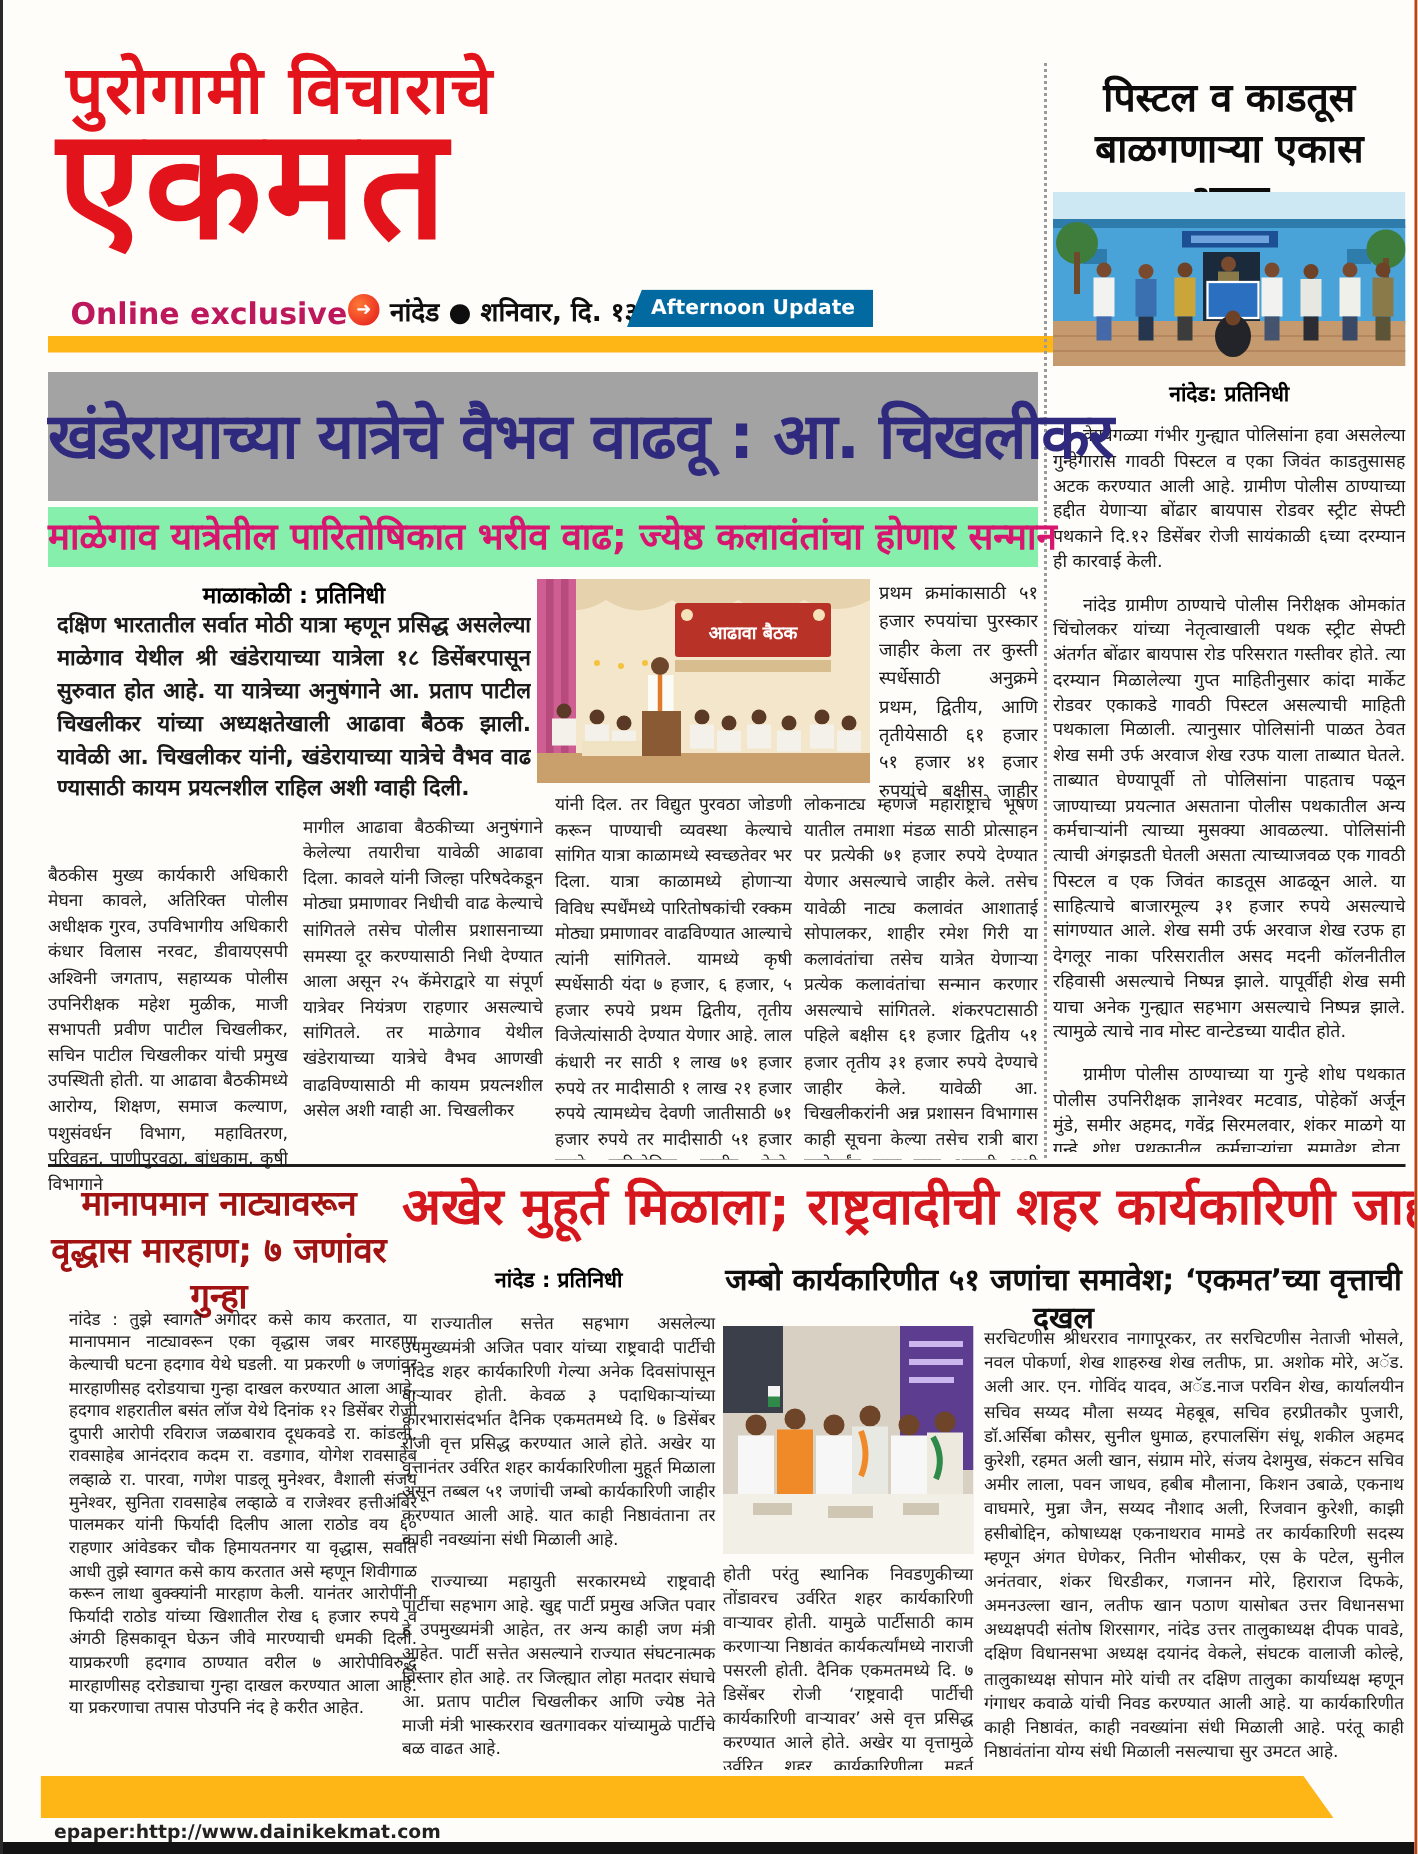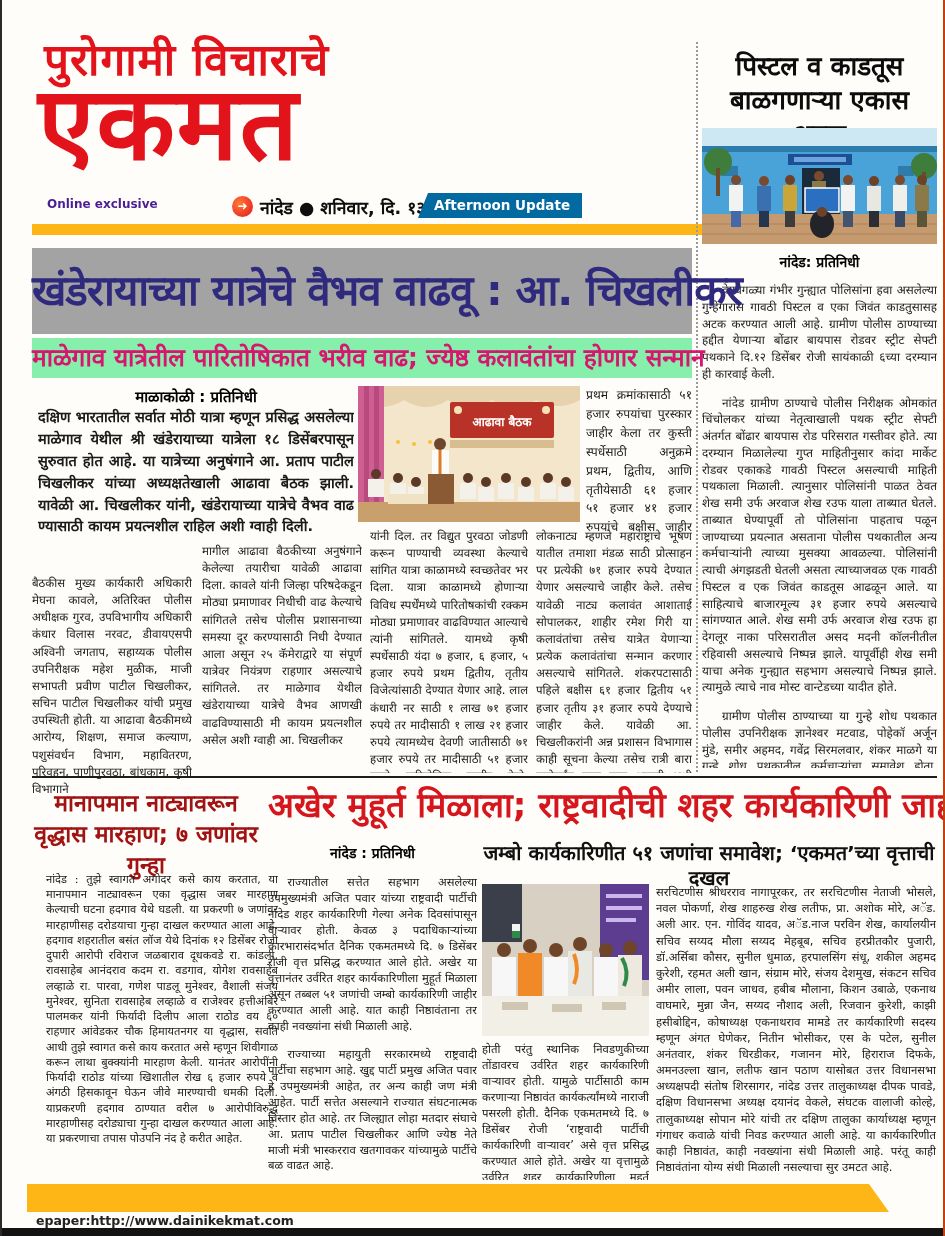--- a/index.html
+++ b/index.html
@@ -6,21 +6,21 @@
   .page{
     position:relative;width:945px;height:1236px;margin:0 auto;
     background:#fffdf9;overflow:hidden;box-sizing:border-box;
     border-left:2px solid #2a2a2a;border-right:2px solid #c2410c;
     font-family:"DejaVu Sans",sans-serif;color:#1b1b1b;
   }
   .abs{position:absolute;}
   
   .tagline{left:42px;top:28px;font-size:44px;font-weight:800;color:#e3131b;letter-spacing:1px;}
   .mast-title{left:36px;top:70px;font-size:102px;font-weight:800;color:#e3131b;line-height:1.05;letter-spacing:2px;}
-  .online-ex{left:45px;top:197px;font-size:12px;font-weight:700;color:#4c1d95;}
+  .online-ex{left:45px;top:197px;font-size:20px;font-weight:700;color:#be185d;}
   .arrow-ic{left:230px;top:196px;width:21px;height:21px;border-radius:50%;
     background:radial-gradient(circle at 35% 35%,#ff7a36,#e3131b);color:#fff;
     font-size:12px;line-height:21px;text-align:center;font-weight:700;}
   .head-date{left:258px;top:195px;font-size:17.5px;font-weight:600;color:#0e0e0e;}
   .badge{left:416px;top:193px;background:#0369a1;color:#fff;font-size:13.5px;font-weight:600;
     padding:4px 12px 5px 16px;clip-path:polygon(10px 0,100% 0,100% 100%,0 100%);}
   .yellow-bar{left:30px;top:224px;width:672px;height:11px;background:#fdb616;}
   
   .dot-v{left:694px;top:42px;height:730px;border-left:2px dotted #9a9a9a;}
   .rule-mid{left:30px;top:776px;width:905px;border-top:2px solid #1d1d1d;}

